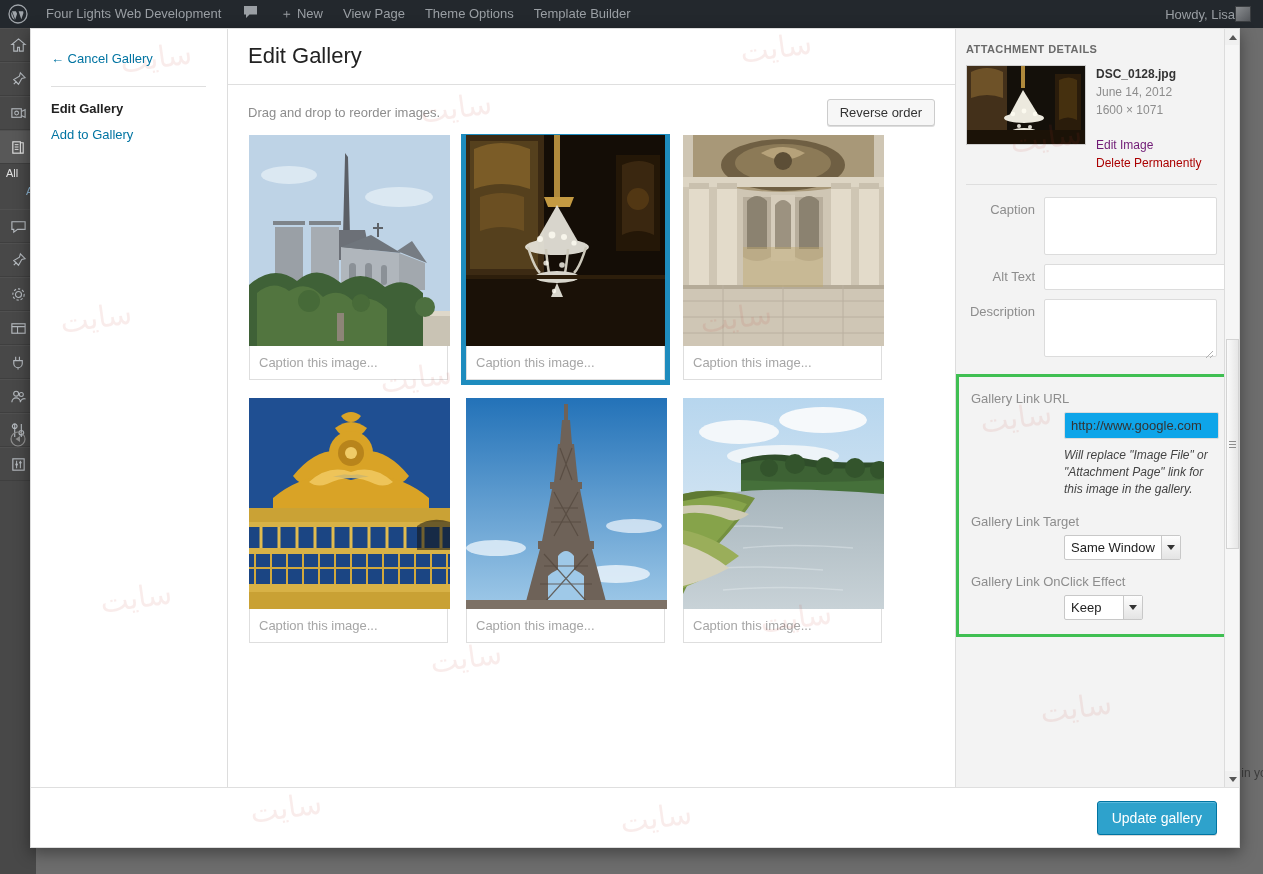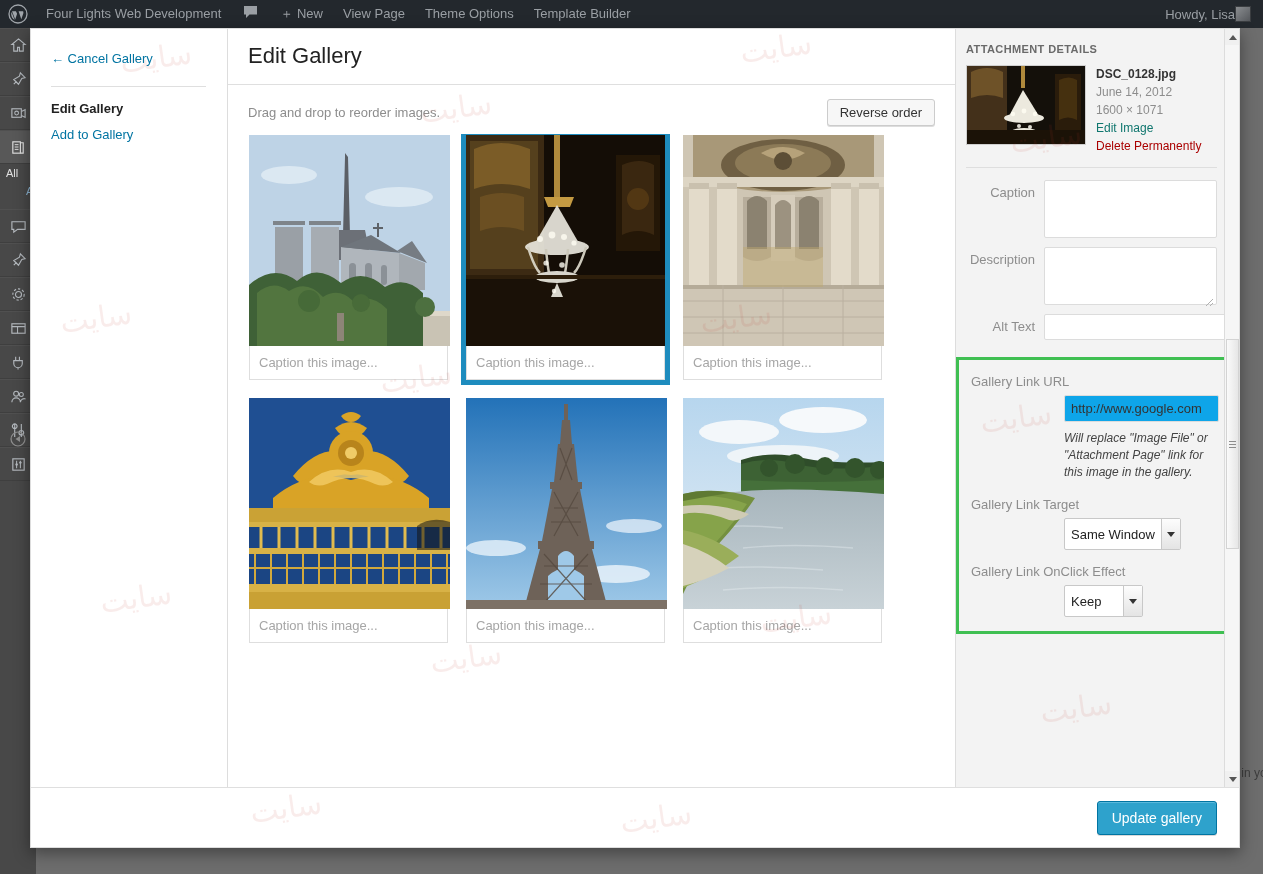--- a/index.html
+++ b/index.html
@@ -222,21 +222,21 @@
   .att-top { display: flex; gap: 10px; }
   .att-thumb {
     width: 120px; height: 80px;
     flex: 0 0 120px;
     overflow: hidden;
     border: 1px solid #cfcfcf;
   }
   .att-meta { font-size: 12px; line-height: 18px; }
   .att-file { font-weight: bold; color: #333; }
   .att-dim, .att-date { color: #8d8d8d; }
-  .att-edit { color: #0f766e; display: block; }
+  .att-edit { color: #701a75; display: block; margin-top: 17px; }
   .att-del  { color: #a00; display: block; }
   .att-rule { border-top: 1px solid #dedede; margin: 12px 0 12px 0; }
 
   .field-row {
     display: flex; align-items: flex-start;
     margin-bottom: 9px;
   }
   .field-label {
     width: 78px; flex: 0 0 78px;
     text-align: right; padding-right: 9px;
@@ -300,21 +300,21 @@
     padding: 0 6px;
     font-size: 13px; color: #333;
     font-family: "Liberation Sans", sans-serif;
     border-radius: 2px;
   }
   .selectwrap {
     display: inline-flex; align-items: stretch;
     border: 1px solid #c8c8c8;
     background: #fff;
     border-radius: 2px;
-    height: 32px;
+    height: 25px;
   }
   .selectwrap .txt {
     padding: 0 6px; font-size: 13px; color: #222;
     display: flex; align-items: center;
     white-space: nowrap;
   }
   .selectwrap .arrow {
     width: 19px;
     border-left: 1px solid #c8c8c8;
     background: linear-gradient(#fdfdfd,#e4e4e4);
@@ -829,33 +829,33 @@
       </div>
 
       <div class="att-rule"></div>
 
 
       <div class="field-row">
         <div class="field-label">Caption</div>
         <textarea class="field-textarea ta-caption" style=""></textarea>
       </div>
 
+      <div class="field-row">
+        <div class="field-label">Alt Text</div>
+        <input class="field-input" value="" style="">
+      </div>
+
       <div class="field-row" style="position:relative;">
         <div class="field-label">Description</div>
         <textarea class="field-textarea ta-desc" style=""></textarea>
         <span class="resize-grip">
           <svg width="10" height="10" viewBox="0 0 10 10">
               <path d="M9 2 L2 9 M9 6 L6 9" stroke="#b0b0b0" stroke-width="1"></path>
             </svg>
         </span>
-      </div>
-
-      <div class="field-row">
-        <div class="field-label">Alt Text</div>
-        <input class="field-input" value="" style="">
       </div>
 
       <div class="plugin-box">
         <div class="plug-label">Gallery Link URL</div>
         <div class="plug-indent">
           <input class="plug-input" value="http://www.google.com" style="">
         </div>
         <div class="plug-help">Will replace "Image File" or "Attachment Page" link for this image in the gallery.</div>
 
         <div class="plug-label" style="margin-top:16px;">Gallery Link Target</div>

